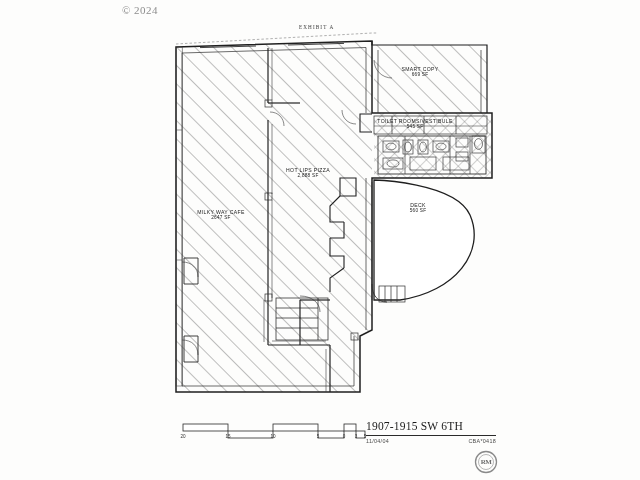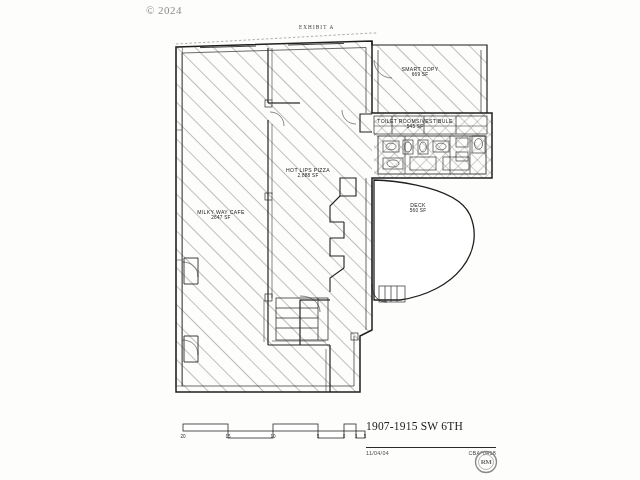--- a/index.html
+++ b/index.html
@@ -22,21 +22,20 @@
   }
   .copyright {
     position: absolute;
     left: 122px;
     top: 4px;
     font-size: 11px;
     letter-spacing: 0.5px;
     color: #8d8d8d;
     font-family: "Liberation Serif", serif;
     white-space: nowrap;
-    margin-left: 24px;
   }
   .exhibit {
     position: absolute;
     left: 299px;
     top: 24px;
     font-size: 5.2px;
     letter-spacing: 1.1px;
     color: #3c3c3c;
     font-family: "Liberation Serif", serif;
     white-space: nowrap;
@@ -51,21 +50,21 @@
     left: 366px;
     top: 420px;
     width: 130px;
   }
   .tb-main {
     font-family: "Liberation Serif", serif;
     font-size: 11.5px;
     letter-spacing: 0.2px;
     color: #1b1b1b;
     border-bottom: 1.1px solid #2a2a2a;
-    padding-bottom: 15px;
+    padding-bottom: 3px;
     white-space: nowrap;
   }
   .tb-sub {
     display: flex;
     justify-content: space-between;
     font-family: "Liberation Sans", sans-serif;
     font-size: 5.4px;
     letter-spacing: 0.3px;
     color: #4a4a4a;
     margin-top: 1.5px;

